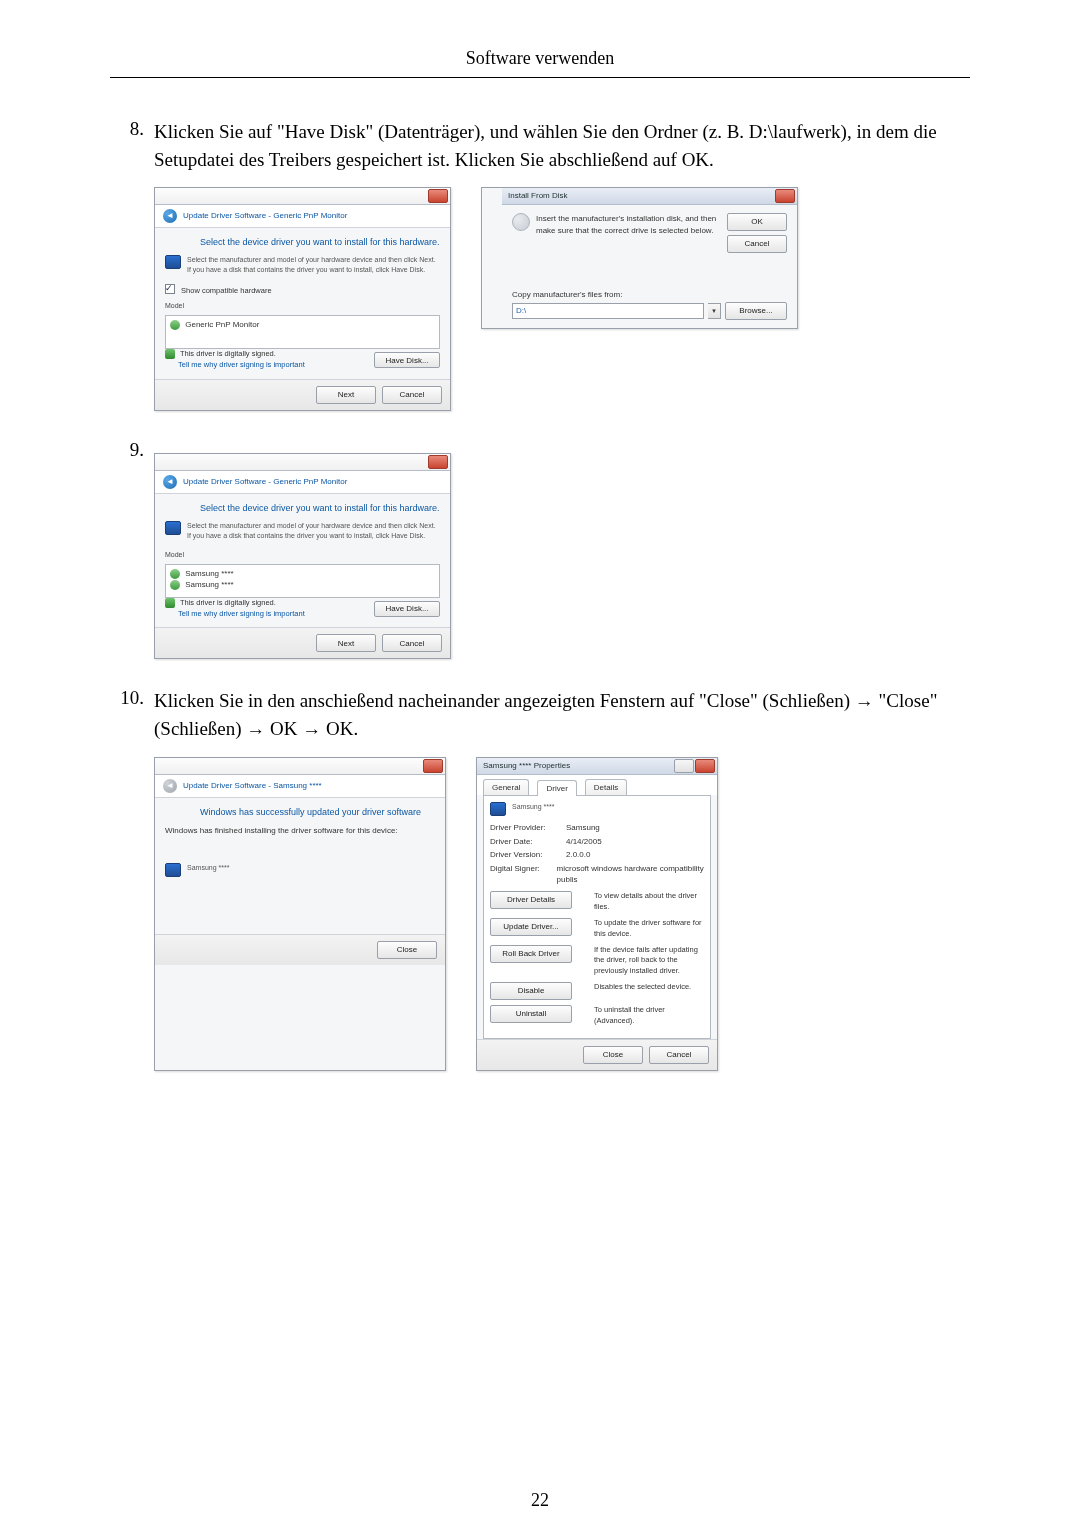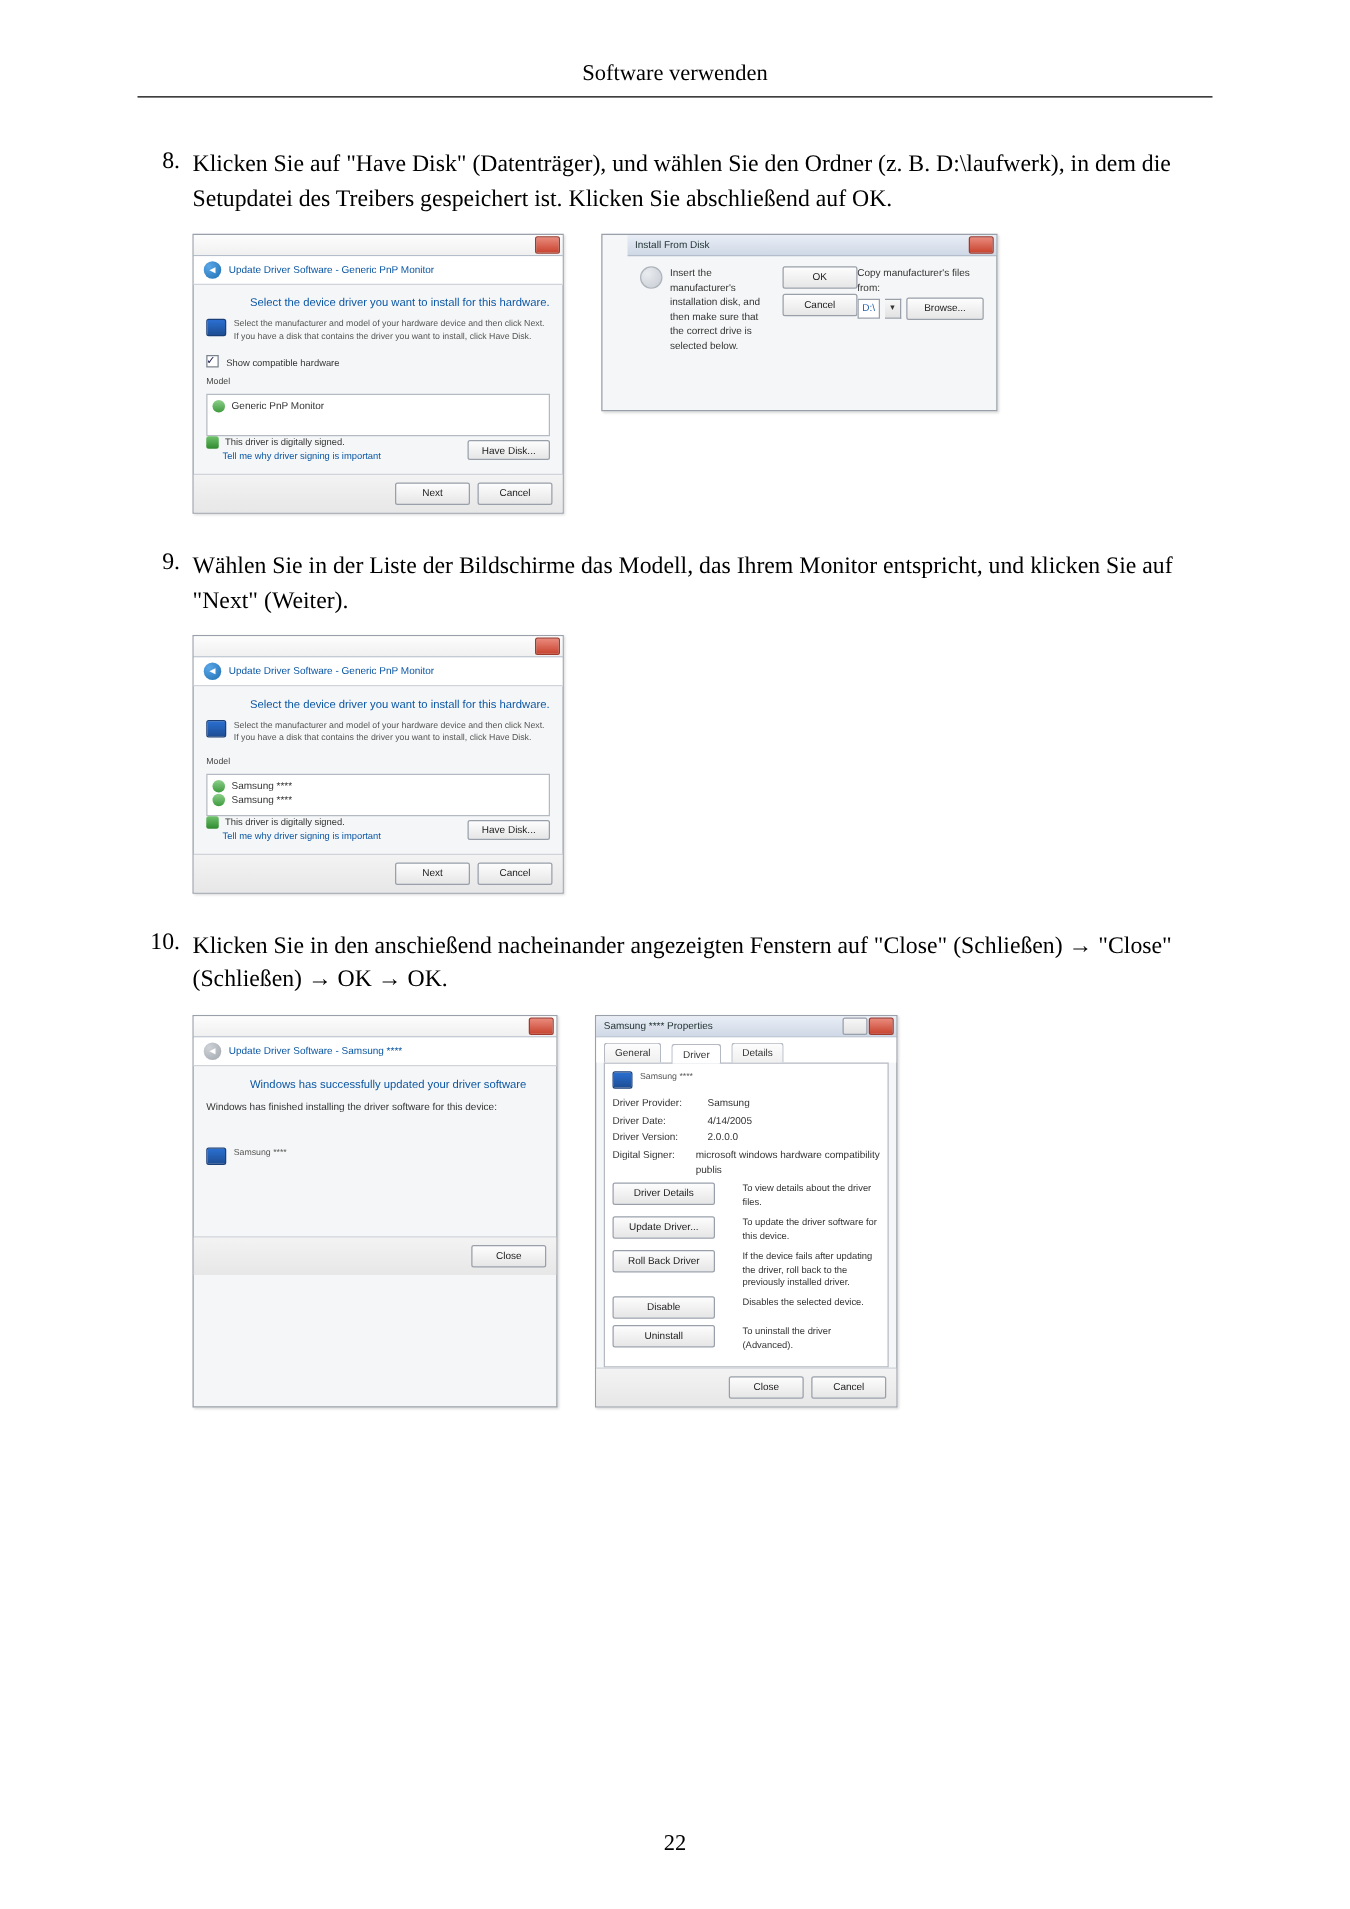--- a/index.html
+++ b/index.html
@@ -233,21 +233,21 @@
   }
   .kv { display:flex; gap:6px; margin:2px 0; }
   .kv .k { width:70px; }
   .prop-btn-row {
     display:flex; gap:22px; align-items:flex-start; margin:5px 0;
   }
   .prop-btn-row .btn { min-width:68px; height:16px; }
   .prop-btn-row .note { flex:1 1 auto; font-size:7.5px; }
   .page-number {
     position:absolute;
-    bottom: 42px;
+    bottom: 16px;
     left: 0; right: 0;
     text-align:center;
     font-size: 18px;
   }
 </style>
 </head>
 <body>
 
 <div class="page">
   <div class="header">Software verwenden</div>
@@ -303,21 +303,21 @@
             </div>
           </div>
 
           <div class="win small" style="height:140px; display:flex; flex-direction:column;padding-left:20px;">
             <div class="titlebar">
               <span>Install From Disk</span>
               <div class="title-buttons">
                 <div class="tbtn close"></div>
               </div>
             </div>
-            <div class="pad" style="flex:1 1 auto; display:flex; flex-direction:row; justify-content:space-between;">
+            <div class="pad" style="flex:1 1 auto; display:flex; flex-direction:column; justify-content:space-between;">
               <div class="disk-row">
                 <div class="disk-icon"></div>
                 <div style="flex:1; font-size:8px;">Insert the manufacturer's installation disk, and then make sure that the correct drive is selected below.</div>
                 <div style="display:flex; flex-direction:column; gap:4px;">
                   <div class="btn">OK</div>
                   <div class="btn">Cancel</div>
                 </div>
               </div>
               <div>
                 <div style="font-size:8px; margin-bottom:2px;">Copy manufacturer's files from:</div>
@@ -329,21 +329,20 @@
               </div>
             </div>
           </div>
         </div>
       </div>
     </li>
 
     <li>
       <div class="step-num">9.</div>
       <div class="step-body">
-        <div>Wählen Sie in der Liste der Bildschirme das Modell, das Ihrem Monitor entspricht, und klicken Sie auf "Next" (Weiter).</div>
 
         <div class="figrow">
           <div class="win small">
             <div class="titlebar white">
               <span></span>
               <div class="title-buttons">
                 <div class="tbtn close"></div>
               </div>
             </div>
             <div class="nav-header">

